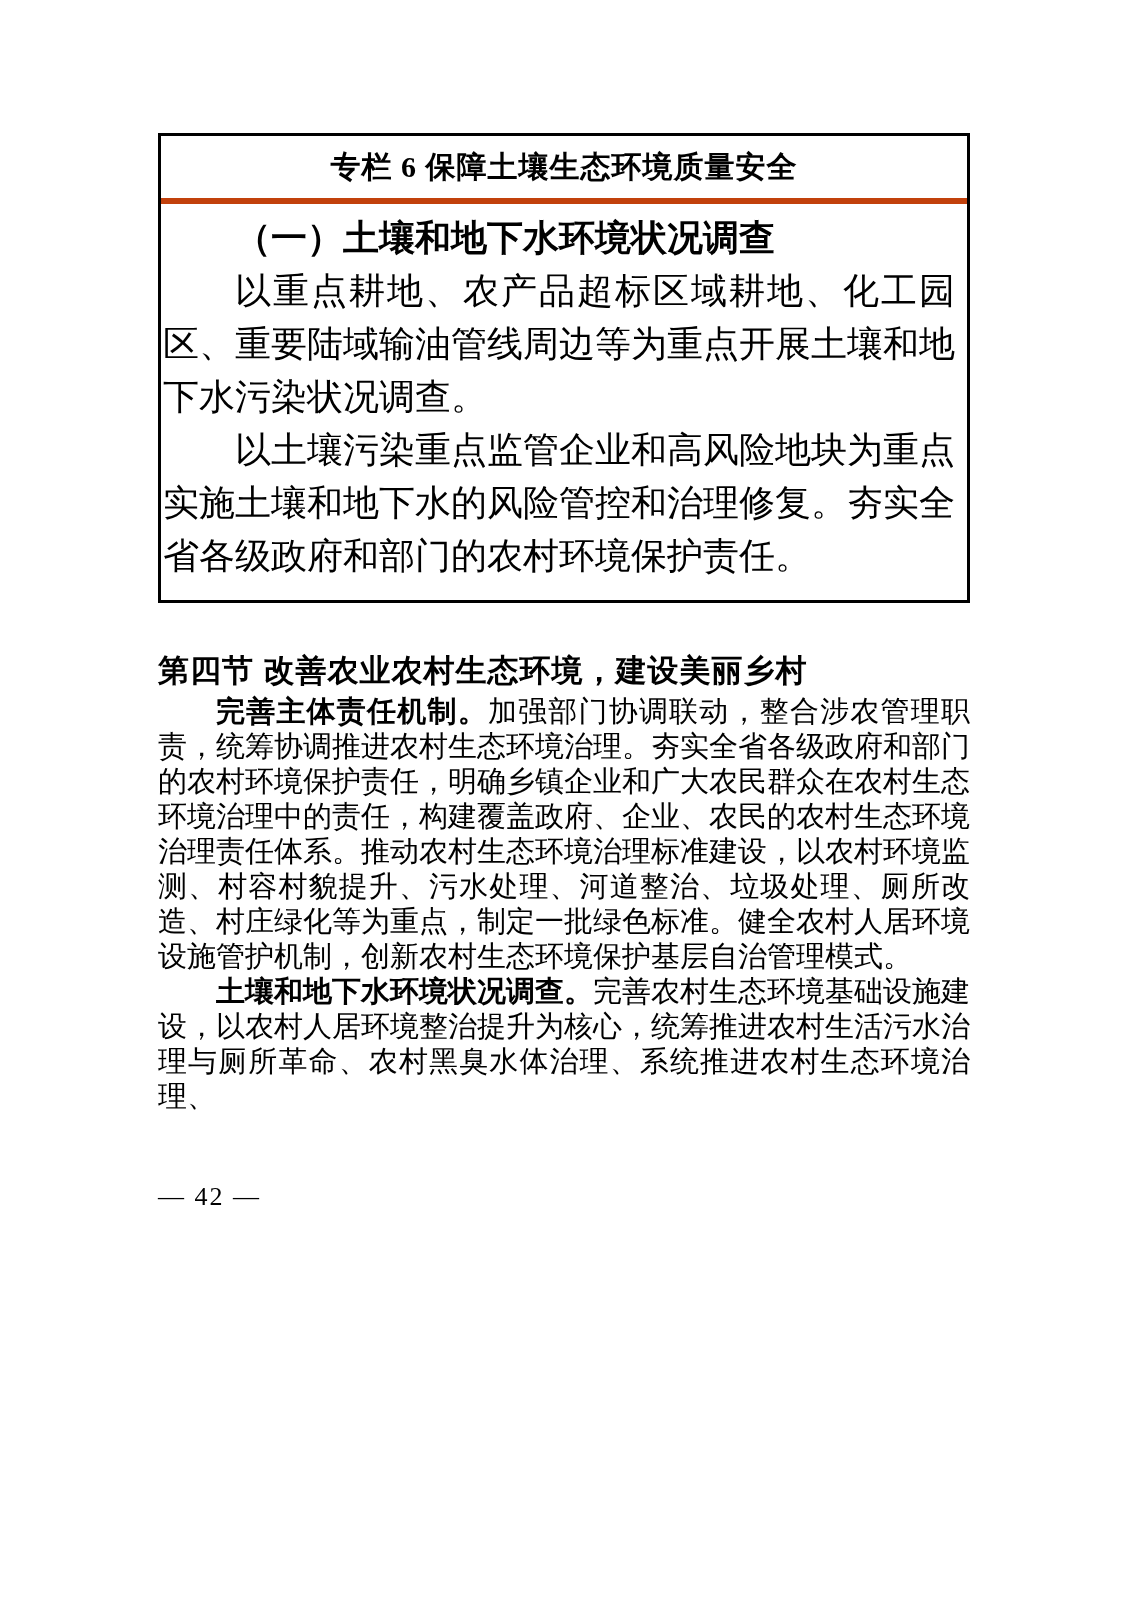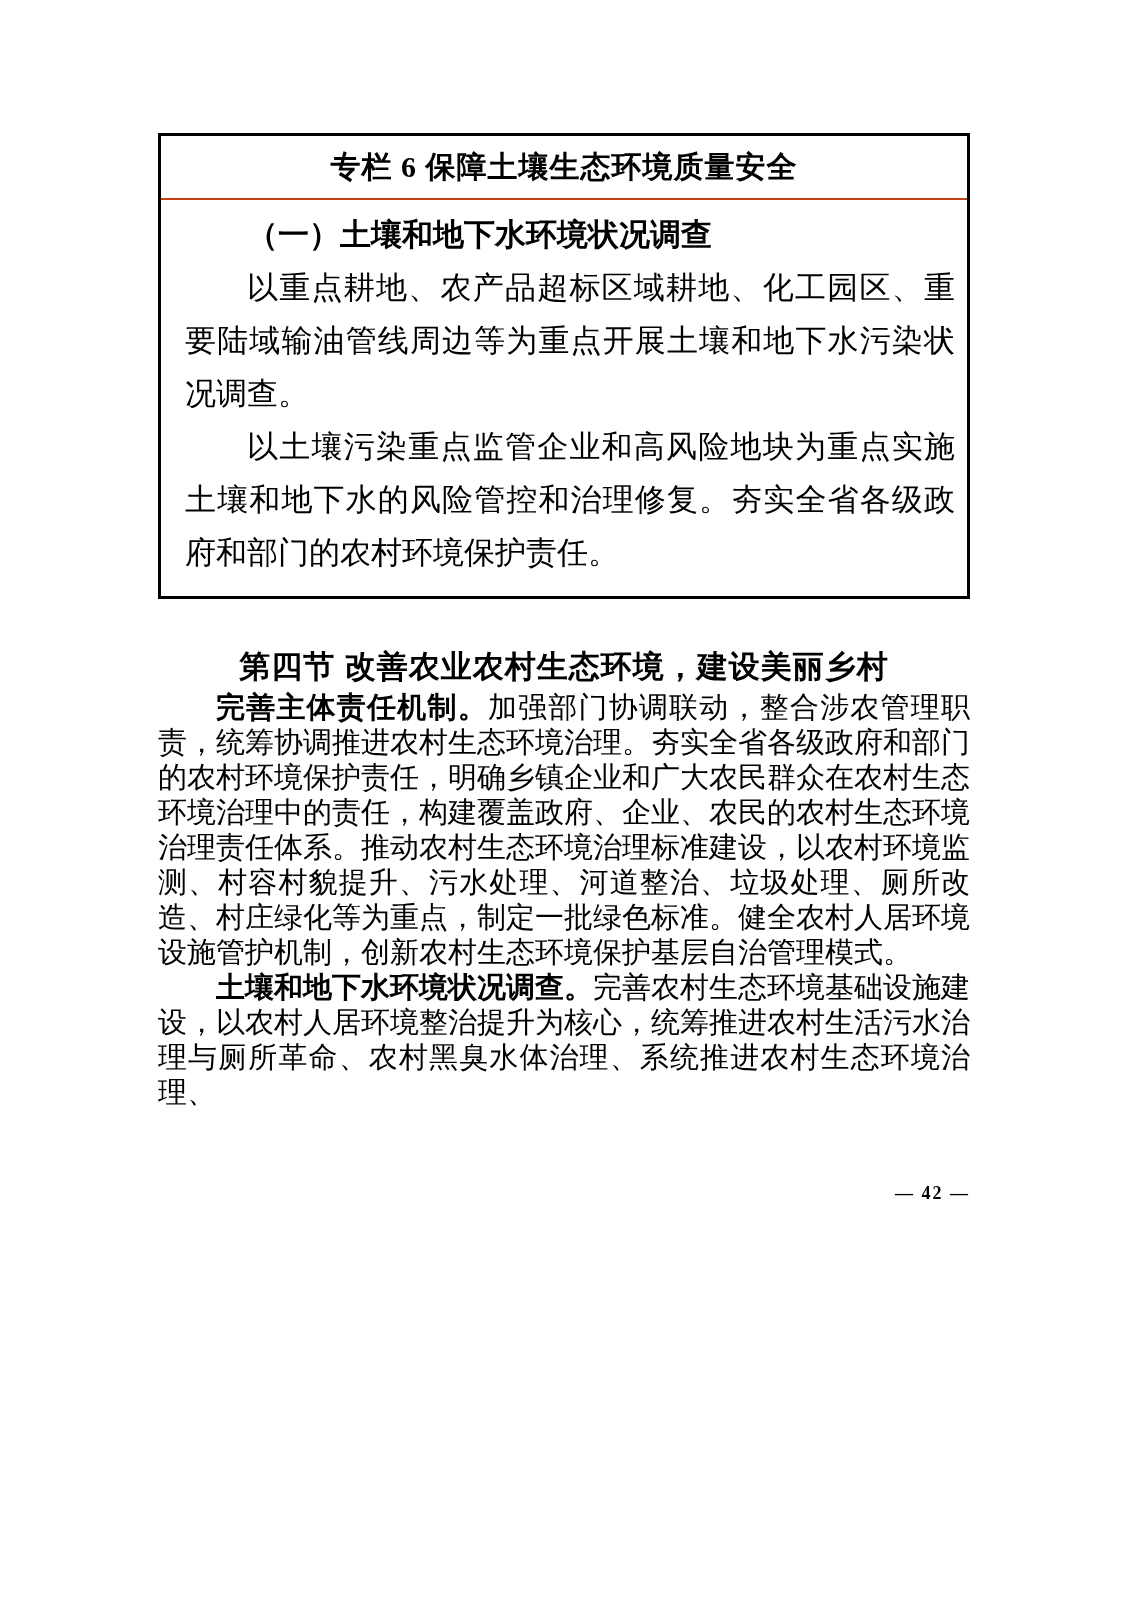--- a/index.html
+++ b/index.html
@@ -19,64 +19,63 @@
   .box {
     border: 3px solid #000;
     box-sizing: border-box;
     width: 812px;
   }
   .box-title {
     text-align: center;
     font-weight: bold;
     font-size: 30px;
     line-height: 62px;
-    border-bottom: 2px solid #c2410c;
+    border-bottom: 6px solid #c2410c;
     letter-spacing: 1px;
   }
   .box-content {
-    padding: 8px 12px 17px 24px;
-    font-size: 31px;
+    padding: 8px 12px 17px 2px;
+    font-size: 36px;
     line-height: 53px;
     text-align: justify;
   }
   .box-heading {
     margin: 0;
     font-weight: bold;
     text-indent: 2em;
   }
   .box-body {
     margin: 0;
     text-indent: 2em;
   }
   
   .section-heading {
     font-family: "Liberation Sans", "DejaVu Sans", sans-serif;
     font-weight: bold;
     font-size: 31px;
     line-height: 42px;
-    text-align: center;
+    text-align: left;
     margin: 47px 0 2px 0;
     letter-spacing: 1px;
   }
   .para {
     margin: 0;
     font-size: 29px;
     line-height: 35px;
     text-align: justify;
     text-indent: 2em;
   }
   .para .lead { font-weight: bold; }
   
   .footer {
     margin-top: 58px;
     line-height: 50px;
-    font-size: 18px;
-    text-align: right;
+    font-size: 26px;
+    text-align: left;
     letter-spacing: 2px;
-    font-weight: bold;
   }
 </style>
 </head>
 <body>
 
 <div class="page">
 
   <div class="box">
     <div class="box-title">专栏 6 保障土壤生态环境质量安全</div>
     <div class="box-content">

